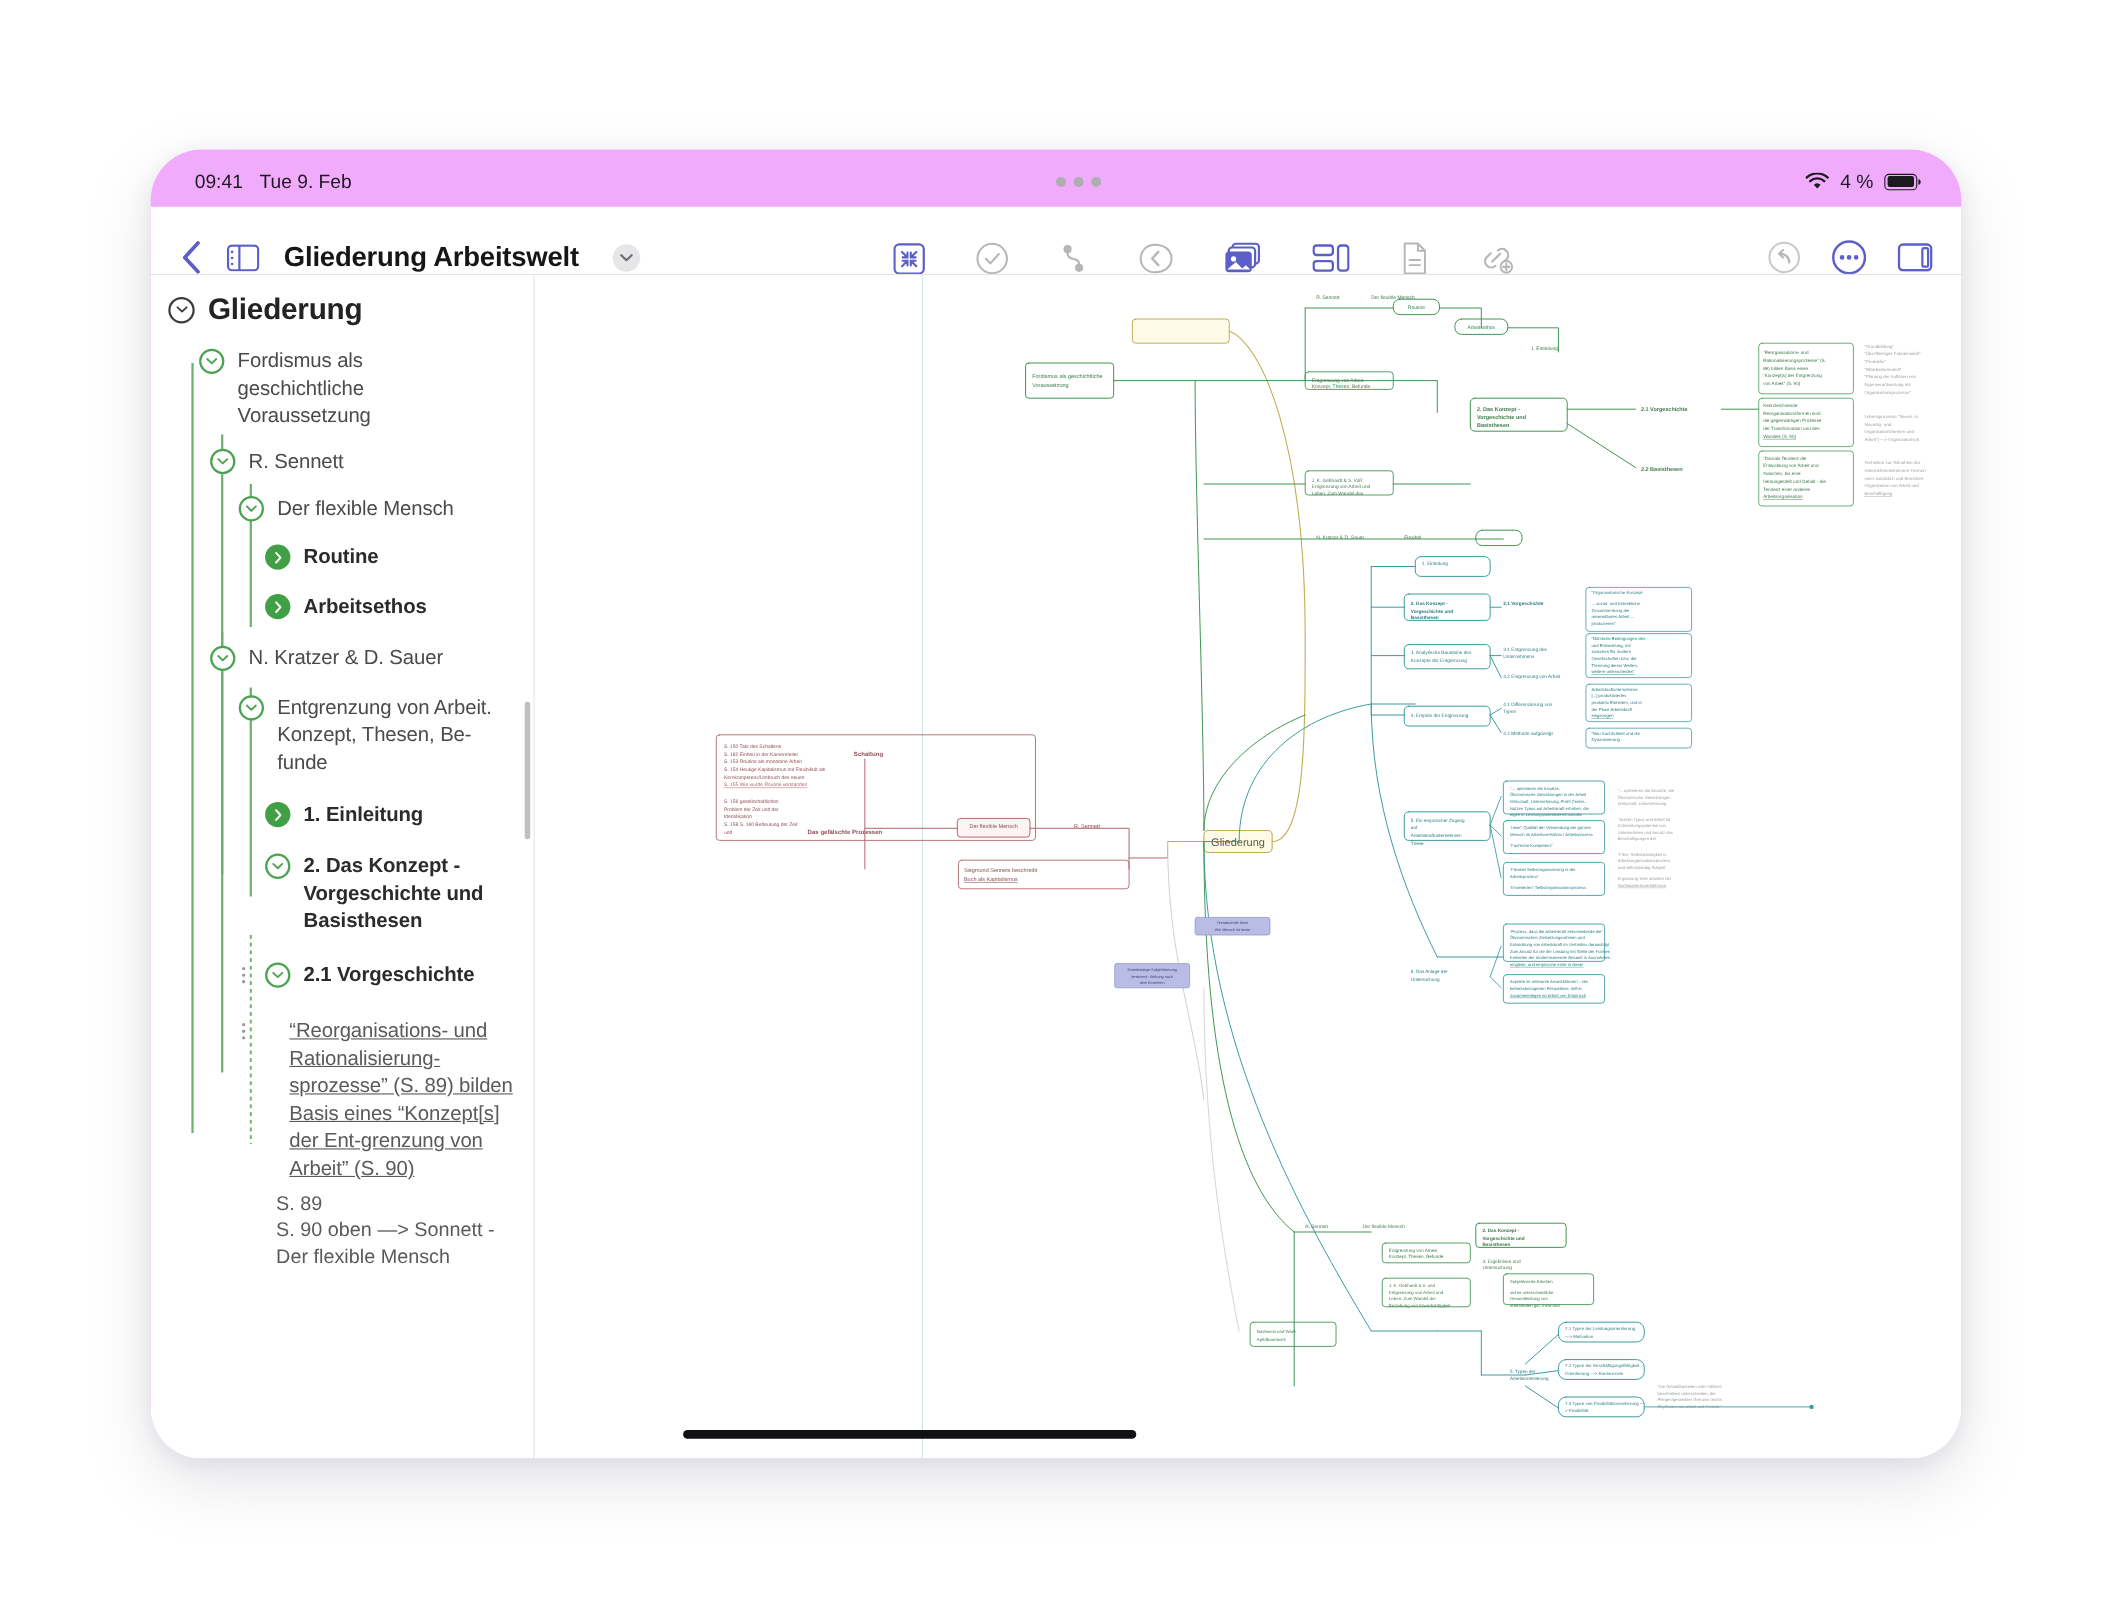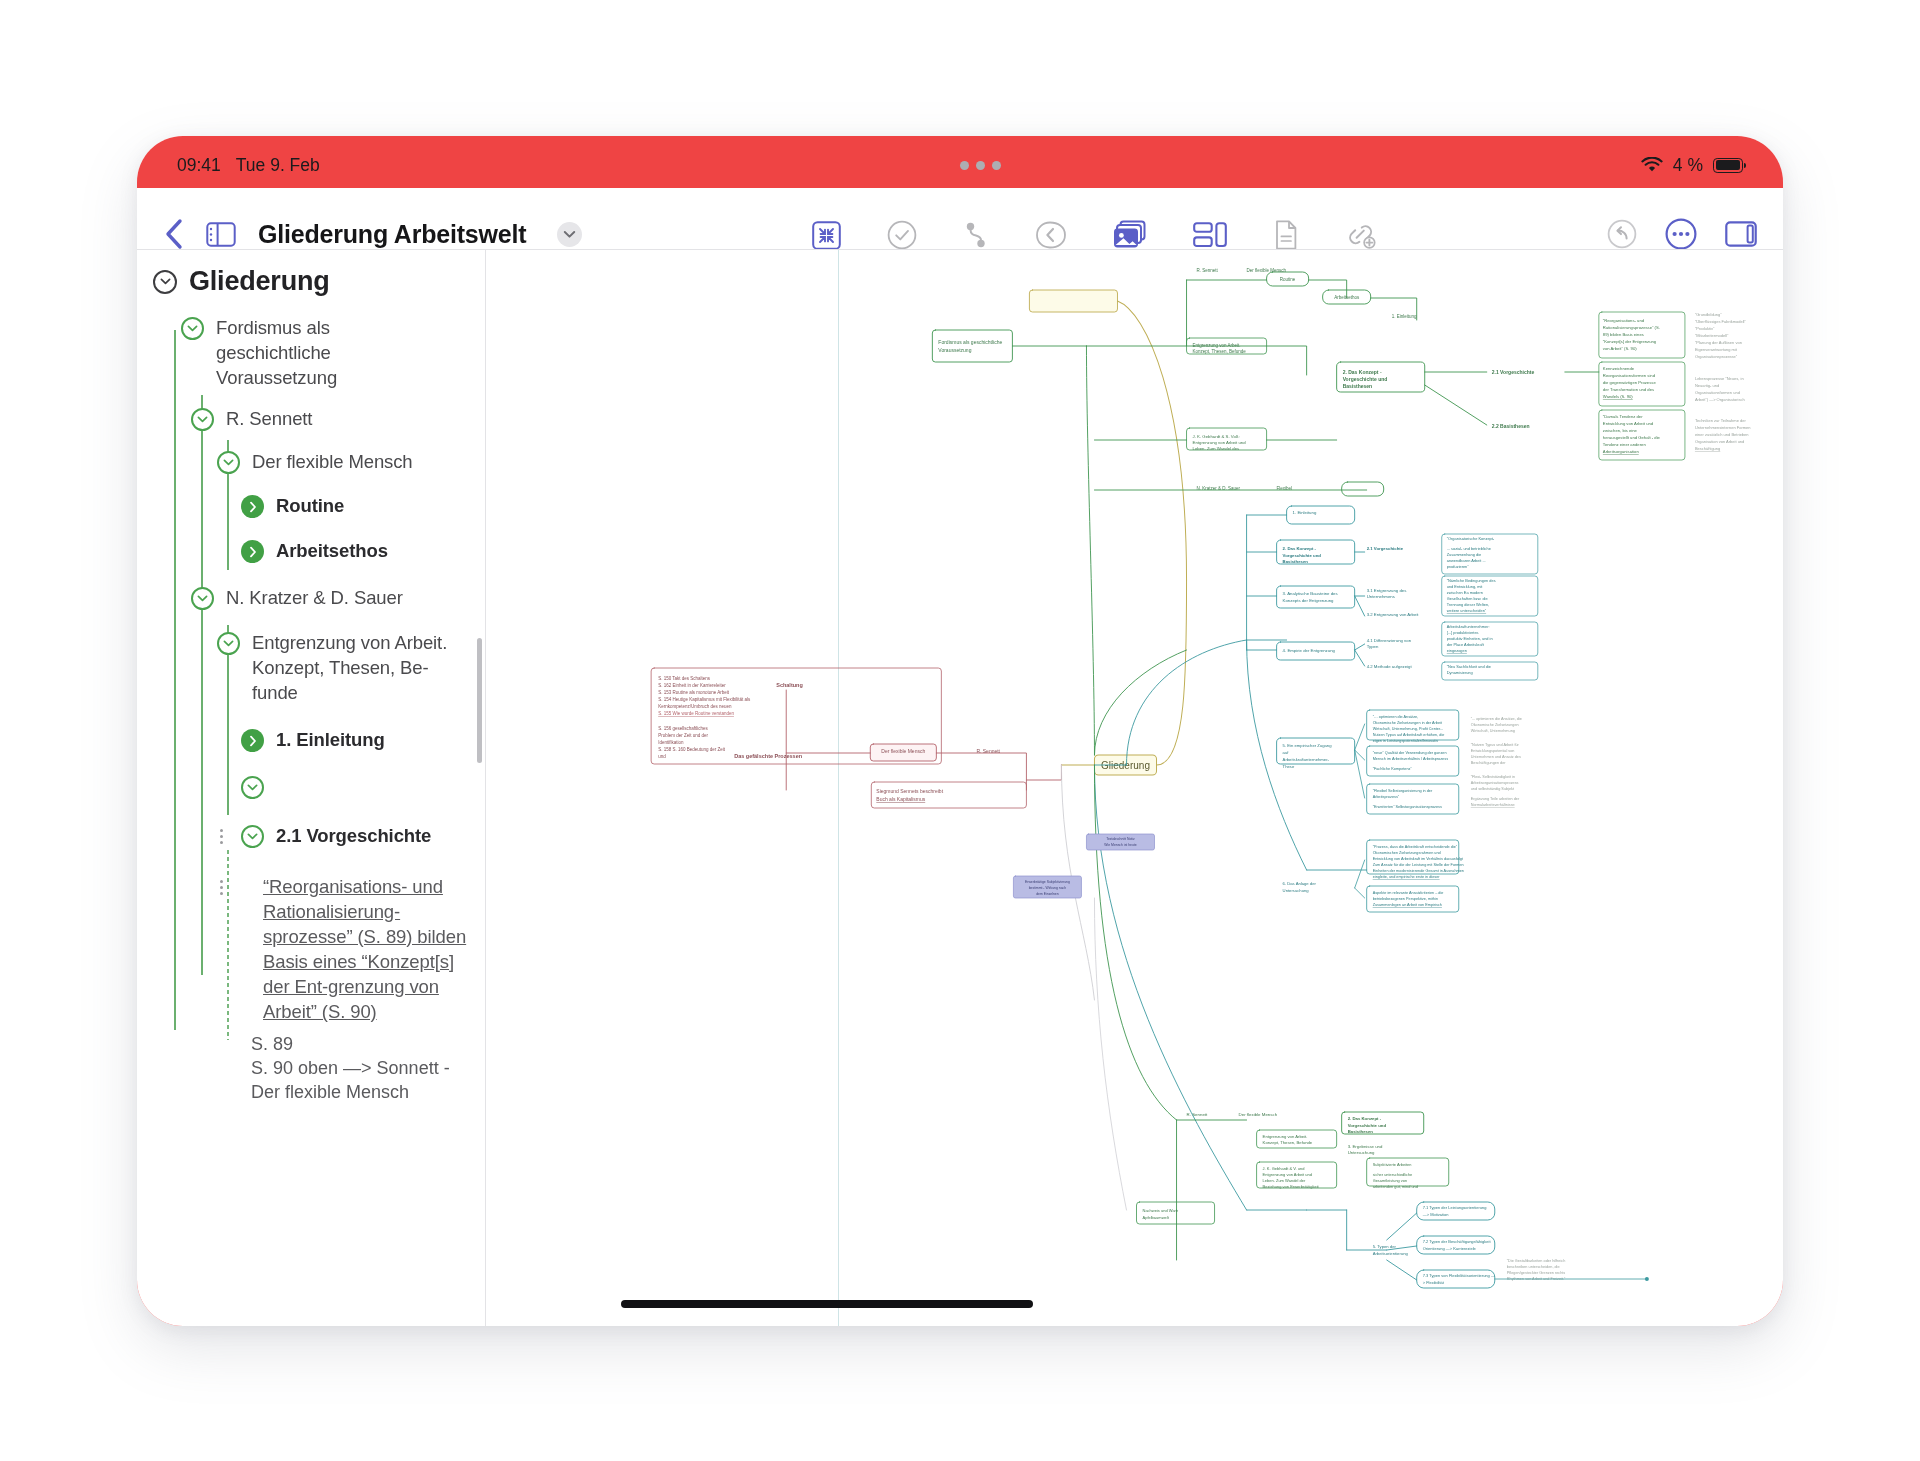--- a/index.html
+++ b/index.html
@@ -18,21 +18,21 @@
     background: #ffffff;
     border-radius: 46px;
     box-shadow: 0 22px 58px rgba(120,125,140,0.20),
                 0 4px 18px rgba(120,125,140,0.13);
   }
   #screen {
     position: absolute;
     left: 0; top: 0; width: 1646px; height: 1190px;
     border-radius: 46px;
     overflow: hidden;
-    background: #ef4444;
+    background: #f0abfc;
   }
 
   
   #status-bar {
     position: absolute; left: 0; top: 0;
     width: 100%; height: 52px;
     display: flex; align-items: center;
     padding: 6px 40px 0 40px;
     font-size: 17.5px; color: #1b1b1d; font-weight: 500;
   }
@@ -380,20 +380,21 @@
             </span>
             <span class="lbl">1. Einleitung</span>
           </div>
 
           <div class="row bold" style="padding-left:104px; margin-top:22px;">
             <span class="bullet c-ring">
               <svg width="11" height="7" viewBox="0 0 11 7">
                   <path d="M1.4 1.4 L5.5 5.3 L9.6 1.4" stroke="#4aa34f" stroke-width="1.7" fill="none" stroke-linecap="round" stroke-linejoin="round"></path>
                 </svg>
             </span>
+            <span class="lbl">2. Das Konzept - Vorgeschichte und Basisthesen</span>
           </div>
 
           <div class="row bold" style="padding-left:104px; margin-top:24px;">
             <span class="dragdots" style="left:83px; top:6px;">
                 <i></i>
                 <i></i>
                 <i></i>
               </span>
             <span class="bullet c-ring">
               <svg width="11" height="7" viewBox="0 0 11 7">

